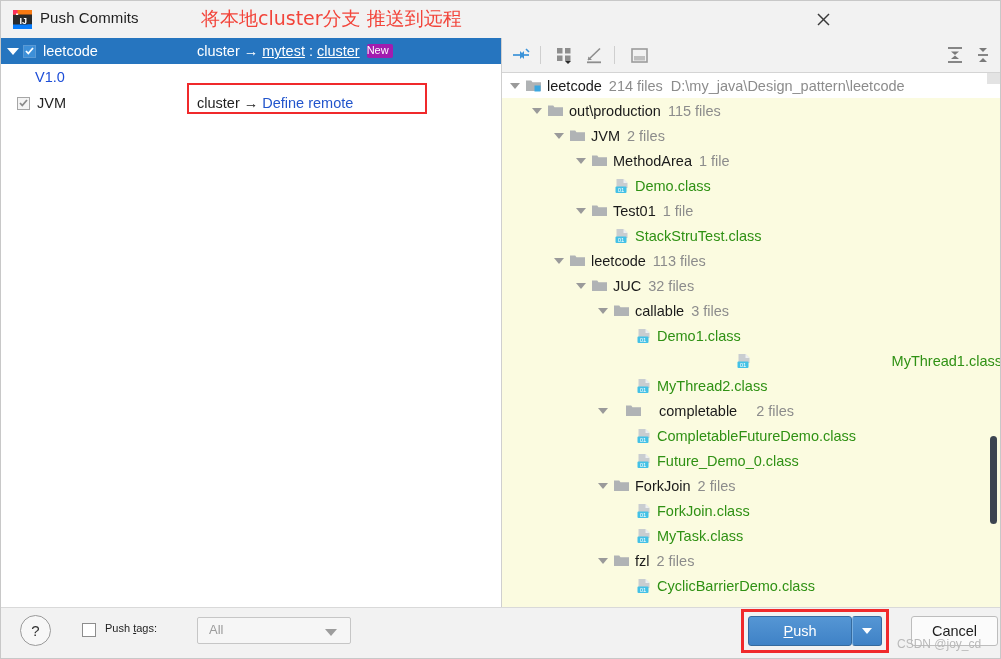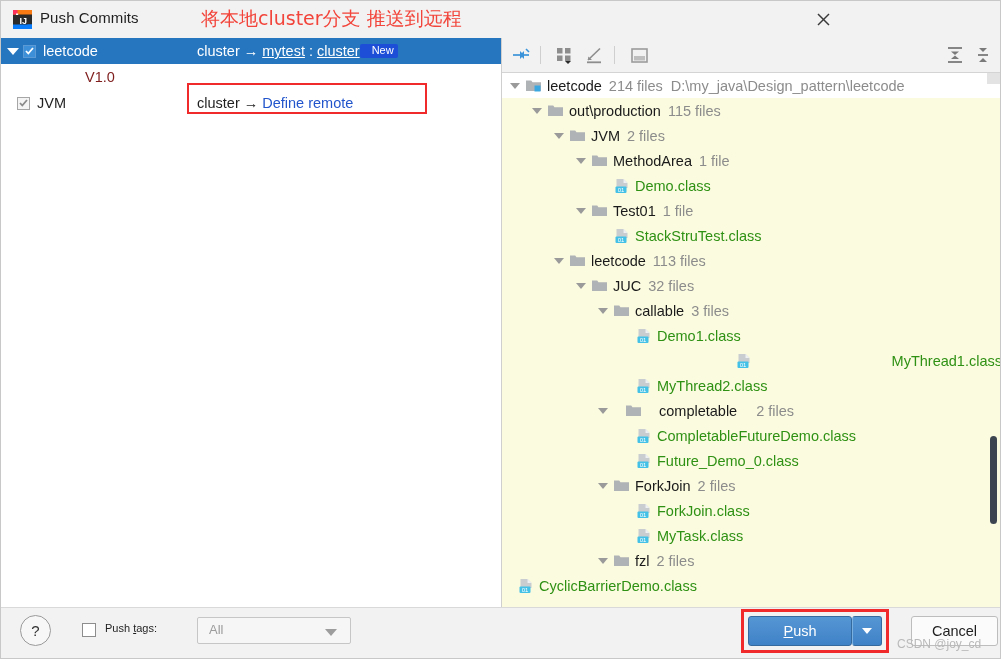--- a/index.html
+++ b/index.html
@@ -97,33 +97,33 @@
   .lname { white-space: nowrap; }
   .lcol2 {
     position: absolute; left: 196px; top: 0;
     height: 26px; display: flex; align-items: center;
     font-size: 14.5px; white-space: nowrap;
   }
   .arrowglyph { margin: 0 4px; }
   .uline { text-decoration: underline; }
   .newbadge {
     display: inline-block;
-    margin-left: 0;
-    padding: 1px 4px 2px 12px;
+    margin-left: 7px;
+    padding: 1px 4px 2px 0;
     font-size: 11px;
-    background: #1d4ed8;
+    background: #a21caf;
     color: #ffffff;
     border-radius: 2px;
     line-height: 1;
   }
   .bluelink { color: #2255cc; }
   .row-v10 {
     height: 26px; display: flex; align-items: center;
-    padding-left: 84px;
-    font-size: 14.5px; color: #7f1d1d;
+    padding-left: 34px;
+    font-size: 14.5px; color: #1d4ed8;
   }
   .red-box-left {
     position: absolute;
     left: 186px; top: 45px;
     width: 240px; height: 31px;
     border: 2.5px solid #f0292b;
     box-sizing: border-box;
     pointer-events: none;
   }
 
@@ -632,21 +632,21 @@
             <div class="frow" style="padding-left: 96px;">
               <span class="ftri"></span>
               <span class="ficon">
                 <svg width="17" height="15" viewBox="0 0 17 15">
                   <path d="M1 2.5h5.2l1.3 1.8H16V13H1z" fill="#b0b3b5"></path>
                 </svg>
               </span>
               <span class="fname">fzl</span>
               <span class="fcount">2 files</span>
             </div>
-            <div class="frow" style=" text-align: right;">
+            <div class="frow" style="padding-left: 118px; text-align: right;">
               <span style="width: 11px; flex: 0 0 auto; margin-right: 5px;"></span>
               <span class="ficon">
                 <svg width="16" height="16" viewBox="0 0 16 16">
                   <path d="M2.5 1h7l4 4v5h-11z" fill="#c9cdd0"></path>
                   <path d="M9.5 1l4 4h-4z" fill="#eef0f1"></path>
                   <rect x="1.5" y="8.5" width="11" height="6.5" rx="1" fill="#43c1e6"></rect>
                   <text x="7" y="13.6" font-family="Liberation Sans, sans-serif" font-size="6" fill="#ffffff" text-anchor="middle">01</text>
                 </svg>
               </span>
               <span class="fname green">CyclicBarrierDemo.class</span>

